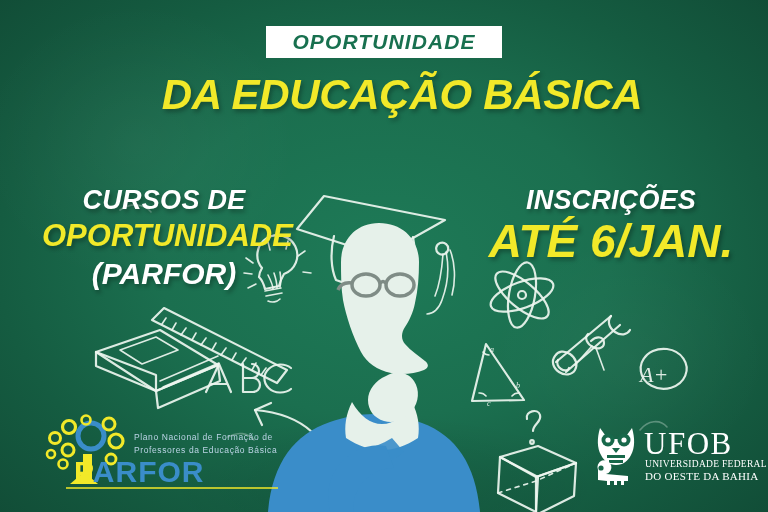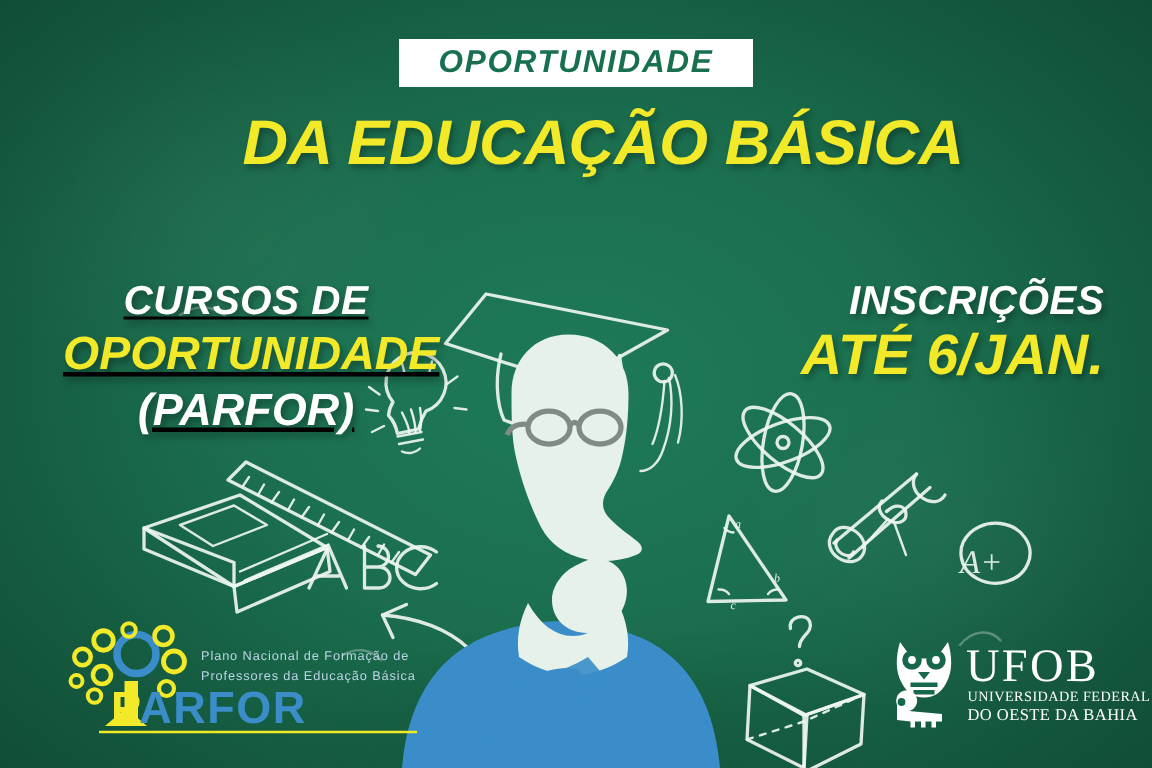--- a/index.html
+++ b/index.html
@@ -71,40 +71,39 @@
   .left-block {
     position: absolute;
     left: 42px;
     top: 186px;
     width: 244px;
     text-align: center;
     font-style: italic;
     font-weight: bold;
     line-height: 1.1;
     text-shadow: 2px 3px 4px rgba(0,0,0,.3);
-    text-decoration: underline;
   }
   .left-block .ln1 { display:block; color:#ffffff; font-size: 27px; letter-spacing: .3px;}
   .left-block .ln2 { display:block; color:#f2e929; font-size: 31px; margin-top: 3px;}
   .left-block .ln3 { display:block; color:#ffffff; font-size: 30px; margin-top: 4px;}
 
   
   .right-block {
     position: absolute;
     right: 32px;
     top: 186px;
     width: 250px;
-    text-align: right;
+    text-align: center;
     font-style: italic;
     font-weight: bold;
     line-height: 1.08;
     text-shadow: 2px 3px 4px rgba(0,0,0,.3);
   }
   .right-block .ln1 { display:block; color:#ffffff; font-size: 27px; letter-spacing:.2px;}
-  .right-block .ln2 { display:block; color:#f2e929; font-size: 38px; margin-top: 2px;}
+  .right-block .ln2 { display:block; color:#f2e929; font-size: 46px; margin-top: 2px;}
 
   
   .parfor-logo {
     position: absolute;
     left: 46px;
     bottom: 18px;
     width: 232px;
     height: 80px;
   }
   .ufob-logo {

